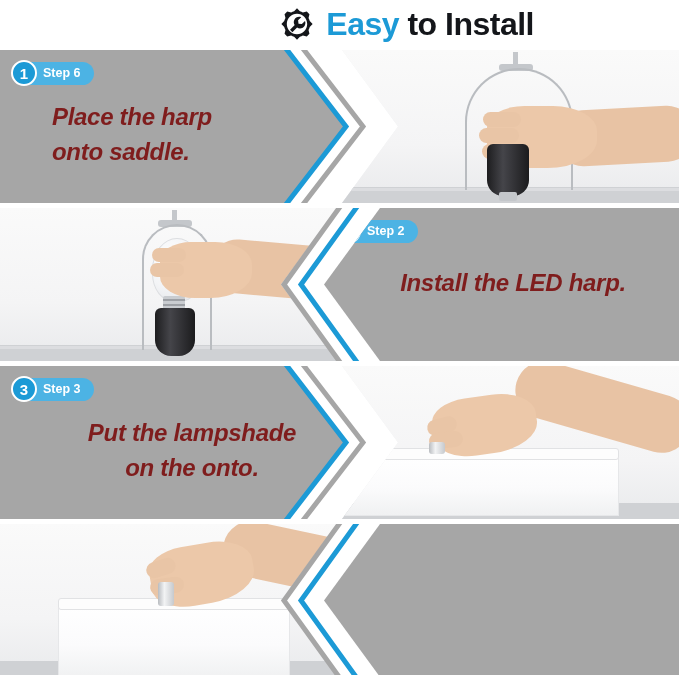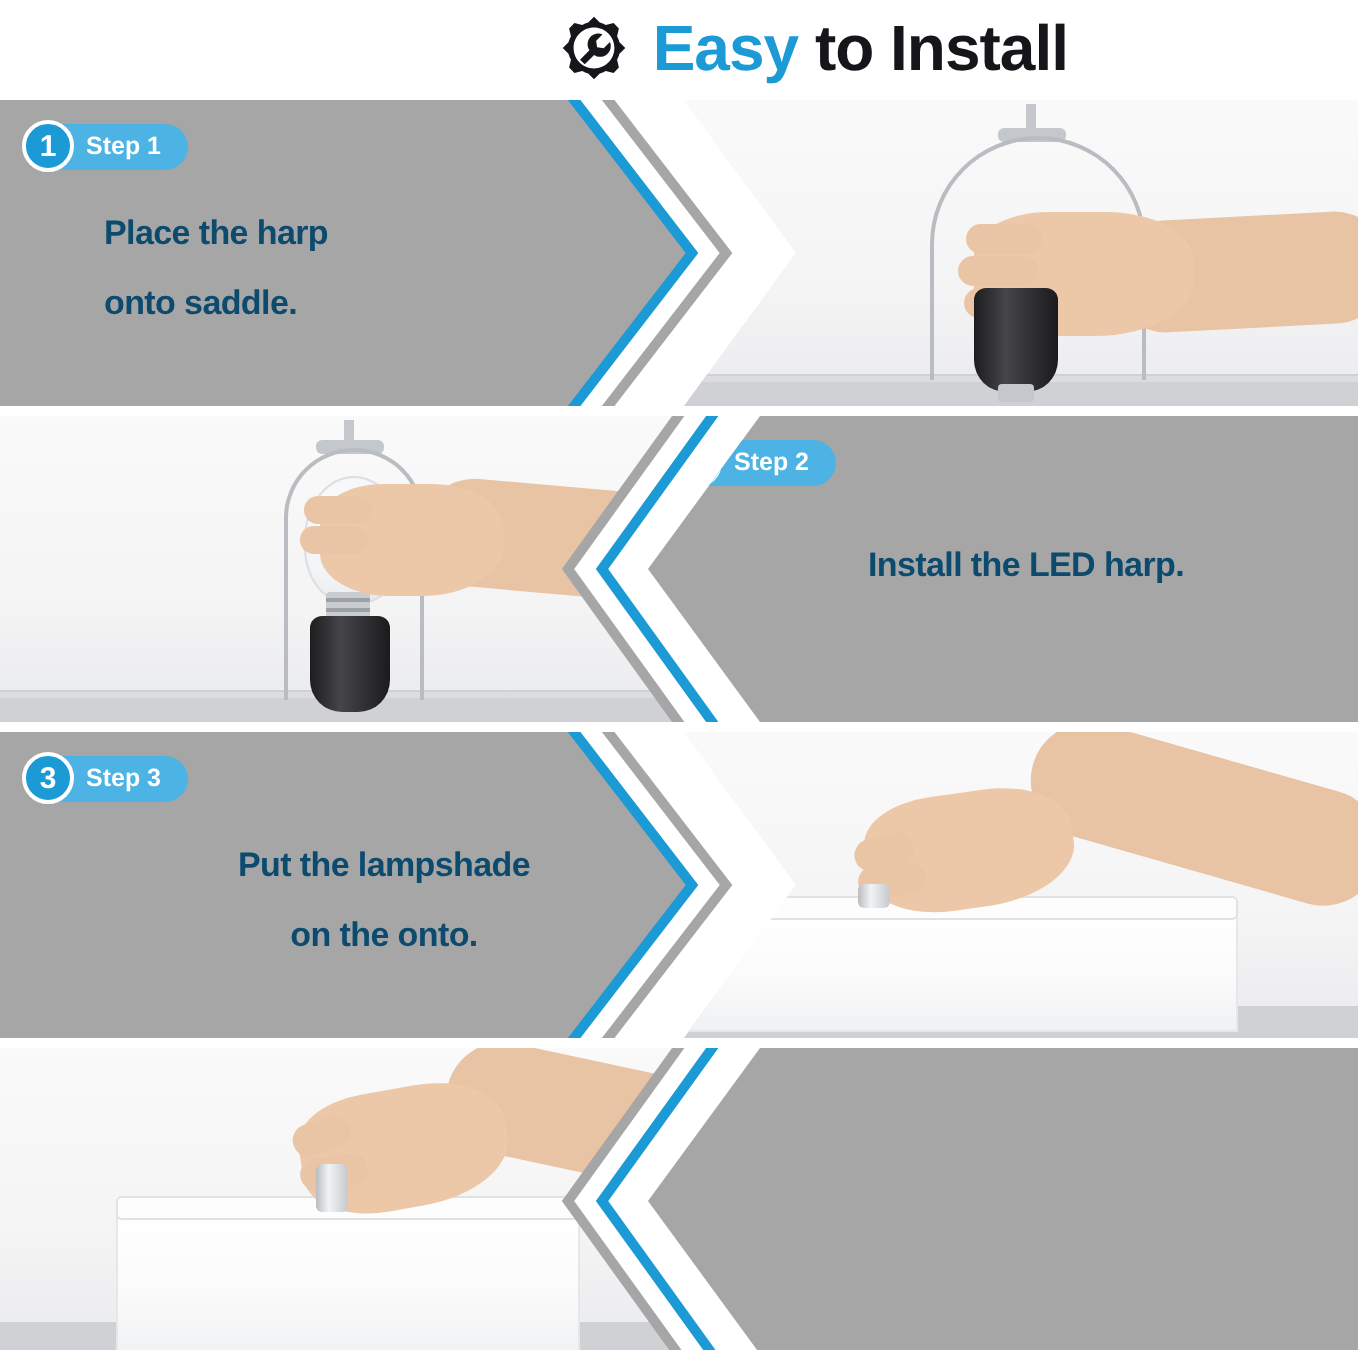--- a/index.html
+++ b/index.html
@@ -143,27 +143,28 @@
     font-weight: bold;
     display: flex;
     align-items: center;
     justify-content: center;
     line-height: 1;
   }
 
   
   .step-text {
     position: absolute;
-    color: #0c4a6e;
-    font-size: 17px;
+    color: #7f1d1d;
+    font-size: 24px;
     font-weight: bold;
     line-height: 35px;
     letter-spacing: -0.3px;
     z-index: 4;
     white-space: pre-line;
+    font-style: italic;
   }
   .step-text.left {
     left: 52px;
     top: 49px;
     width: 280px;
   }
   .step-text.right {
     left: 34px;
     top: 49px;
     width: 310px;
@@ -284,21 +285,21 @@
       <div class="finger" style="left:165px;top:94px;width:38px;height:15px;"></div>
 
       <div class="socket" style="left:170px;top:94px;width:42px;height:52px;"></div>
       <div class="stem" style="left:182px;top:142px;width:18px;height:9px;border-radius:2px;"></div>
     </div>
   </div>
 
   <div class="half text-panel left">
     <div class="badge left">
       <div class="badge-circle">1</div>
-      <div class="badge-pill">Step 1</div>
+      <div class="badge-pill">Step 6</div>
     </div>
     <div class="step-text left">Place the harp
 onto saddle.</div>
   </div>
 
   <svg class="chev at-left" viewBox="0 0 120 153">
     <polyline points="10,-4 72,76.5 10,157" fill="none" stroke="#ffffff" stroke-width="13"></polyline>
     <polyline points="10,-4 72,76.5 10,157" fill="none" stroke="#1c9ad6" stroke-width="5" transform="translate(-7,0)"></polyline>
     <polyline points="10,-4 72,76.5 10,157" fill="none" stroke="#a6a6a6" stroke-width="5" transform="translate(10,0)"></polyline>
   </svg>

